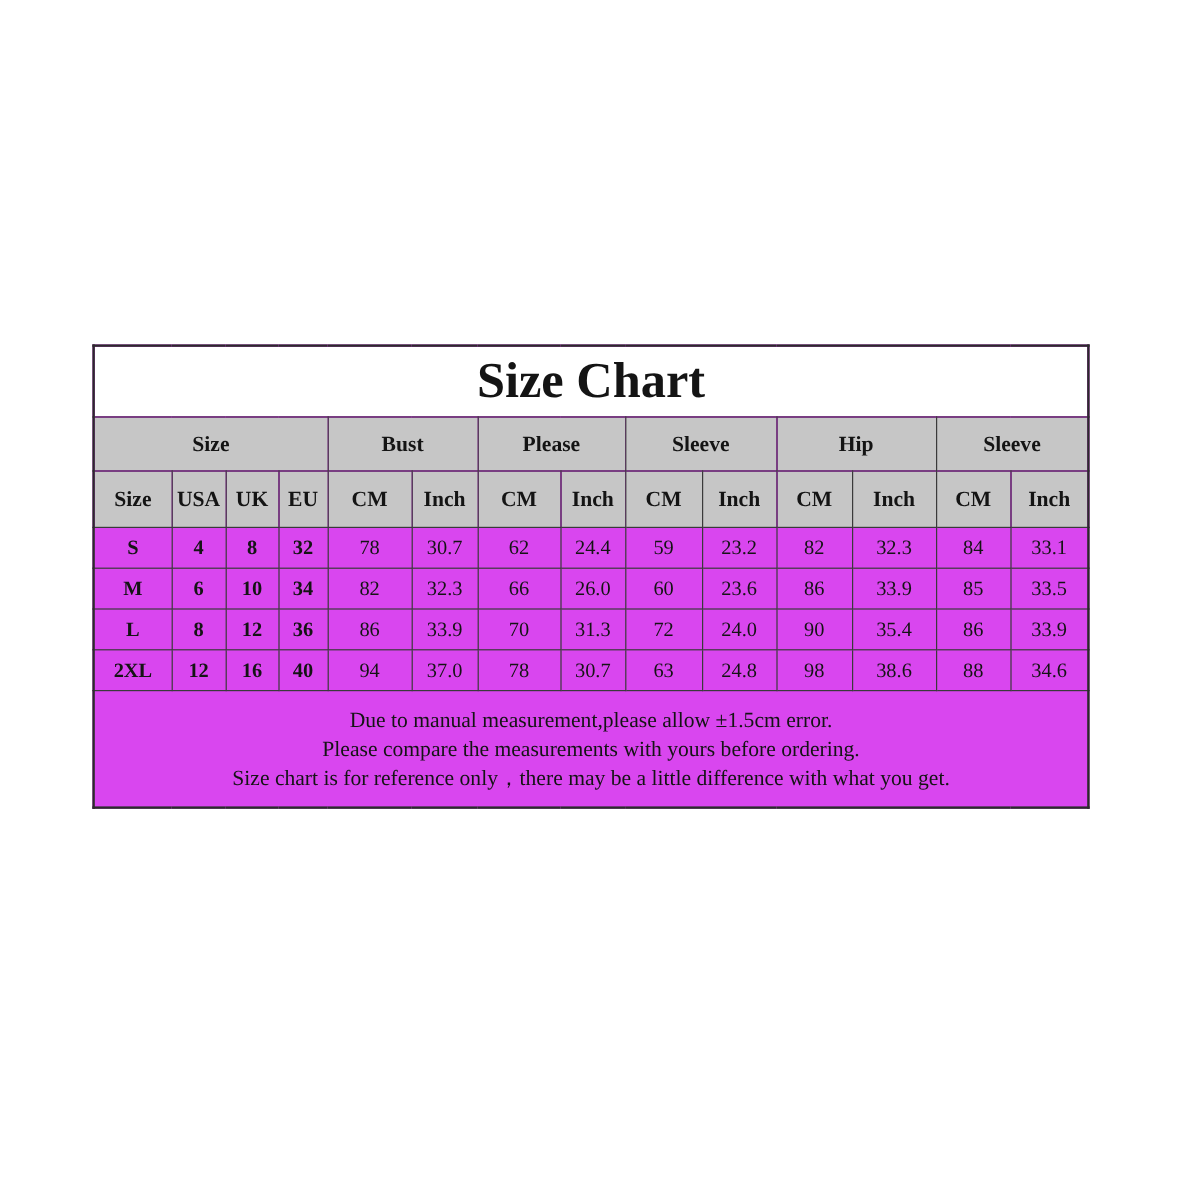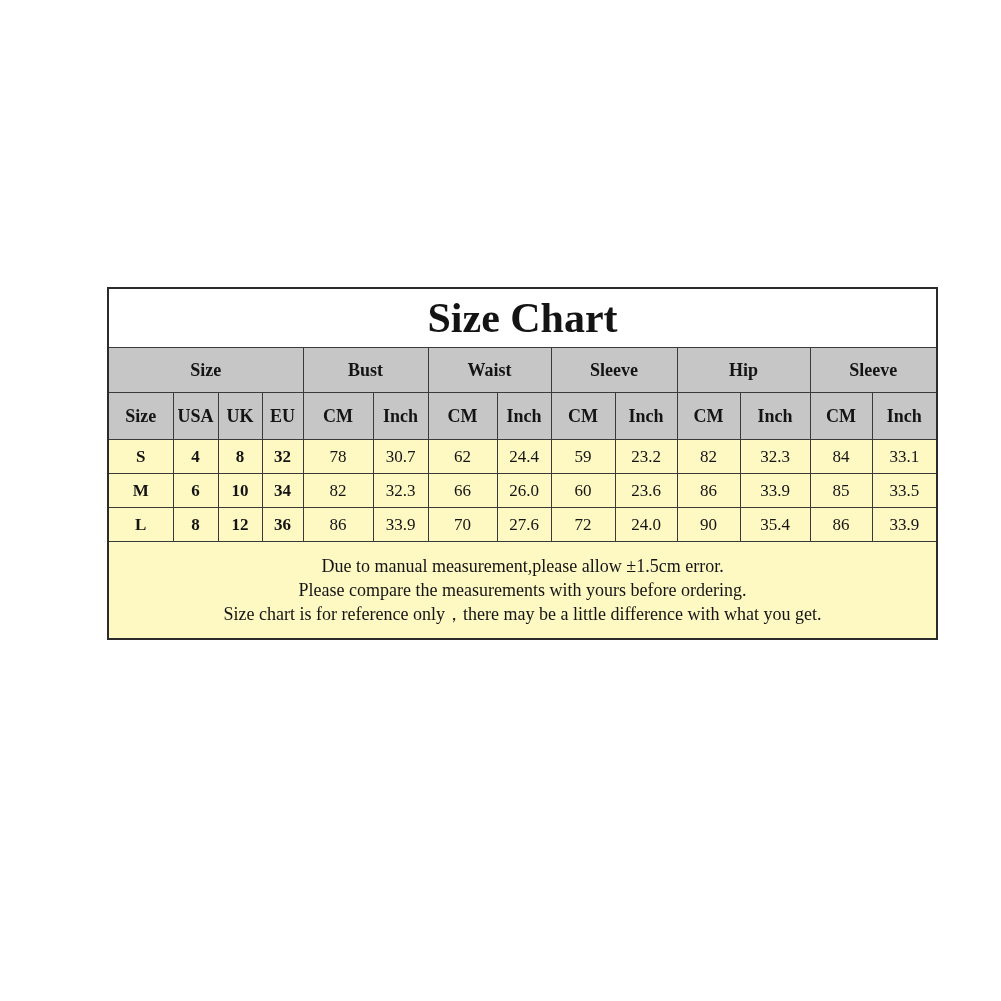--- a/index.html
+++ b/index.html
@@ -10,22 +10,22 @@
     --bg:#ffffff;
   }
   html,body{margin:0;padding:0;}
   body{
     width:1001px;height:1001px;background:var(--bg);
     font-family:"Liberation Serif","DejaVu Serif",serif;
     color:var(--text);
   }
   .canvas{position:relative;width:1001px;height:1001px;background:var(--bg);overflow:hidden;}
   table.size-table{
-    position:absolute;left:107px;top:287px;width:829px;
-    border-collapse:collapse;table-layout:fixed;background:#fef9c3;
+    position:absolute;left:77px;top:287px;width:829px;
+    border-collapse:collapse;table-layout:fixed;background:#d946ef;
     border:2px solid var(--outer);
   }
   .size-table td,.size-table th{
     border:1px solid var(--border);
     text-align:center;vertical-align:middle;
     padding:0;color:var(--text);
     overflow:hidden;white-space:nowrap;
   }
   .title-cell{
     height:58px;font-size:42px;font-weight:bold;background:#fff;letter-spacing:0px;
@@ -62,21 +62,21 @@
       <col style="width:62px">
         <col style="width:65px">
     </colgroup>
     <thead>
       <tr>
         <td class="title-cell" colspan="14">Size Chart</td>
       </tr>
       <tr class="group-row">
         <th colspan="4">Size</th>
         <th colspan="2">Bust</th>
-        <th colspan="2">Waist</th>
+        <th colspan="2">Please</th>
         <th colspan="2">Sleeve</th>
         <th colspan="2">Hip</th>
         <th colspan="2">Sleeve</th>
       </tr>
       <tr class="col-row">
         <th>Size</th>
         <th>USA</th>
         <th>UK</th>
         <th>EU</th>
         <th>CM</th>
@@ -125,27 +125,43 @@
         <td>33.5</td>
       </tr>
       <tr>
         <td class="b">L</td>
         <td class="b">8</td>
         <td class="b">12</td>
         <td class="b">36</td>
         <td>86</td>
         <td>33.9</td>
         <td>70</td>
-        <td>27.6</td>
+        <td>31.3</td>
         <td>72</td>
         <td>24.0</td>
         <td>90</td>
         <td>35.4</td>
         <td>86</td>
         <td>33.9</td>
+      </tr>
+      <tr>
+        <td class="b">2XL</td>
+        <td class="b">12</td>
+        <td class="b">16</td>
+        <td class="b">40</td>
+        <td>94</td>
+        <td>37.0</td>
+        <td>78</td>
+        <td>30.7</td>
+        <td>63</td>
+        <td>24.8</td>
+        <td>98</td>
+        <td>38.6</td>
+        <td>88</td>
+        <td>34.6</td>
       </tr>
     </tbody>
     <tfoot>
       <tr>
         <td class="notes-cell" colspan="14">
           <div class="note-line">Due to manual measurement,please allow ±1.5cm error.</div>
           <div class="note-line">Please compare the measurements with yours before ordering.</div>
           <div class="note-line">Size chart is for reference only，there may be a little difference with what you get.</div>
         </td>
       </tr>

